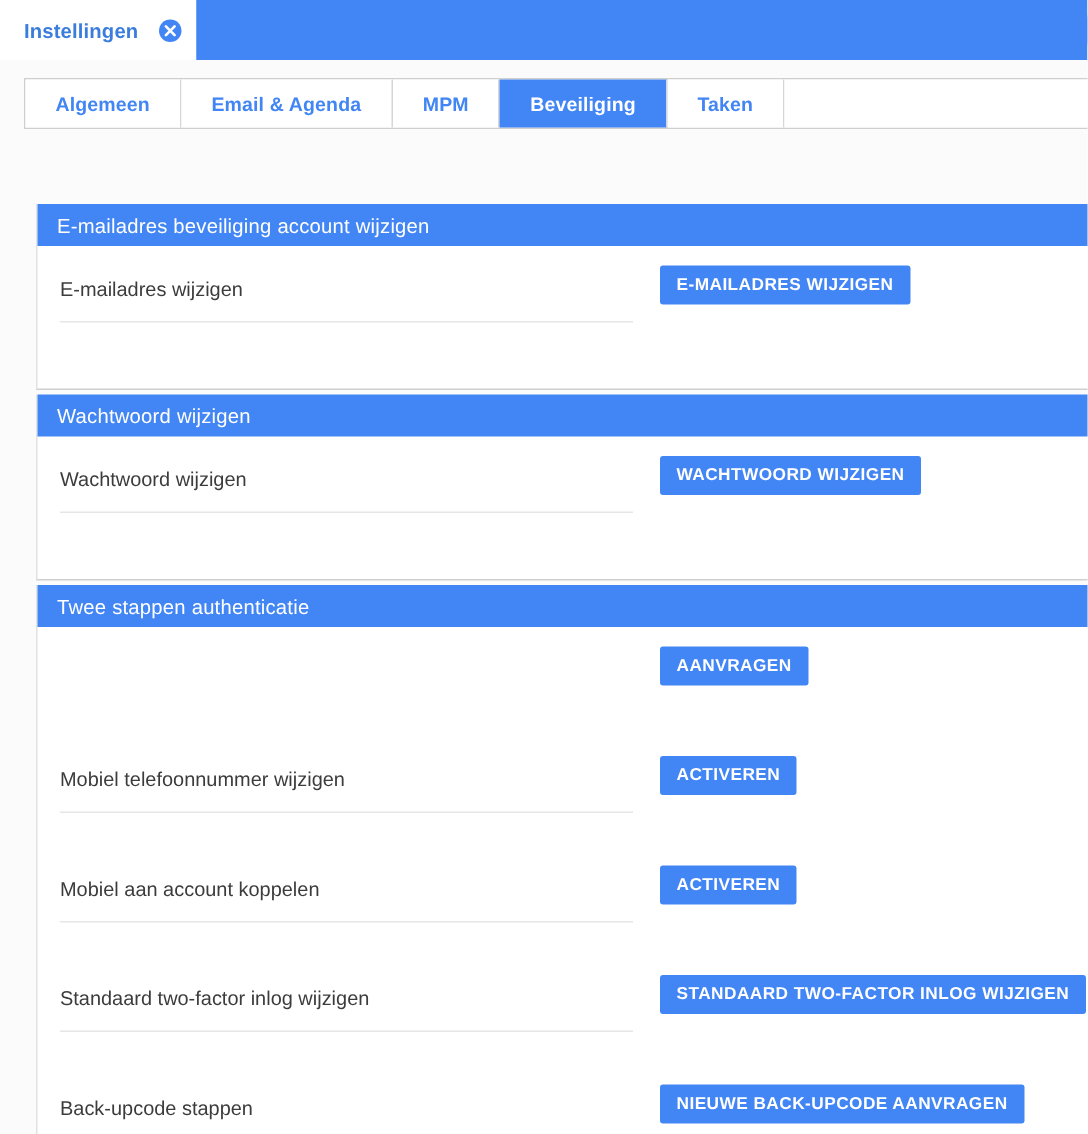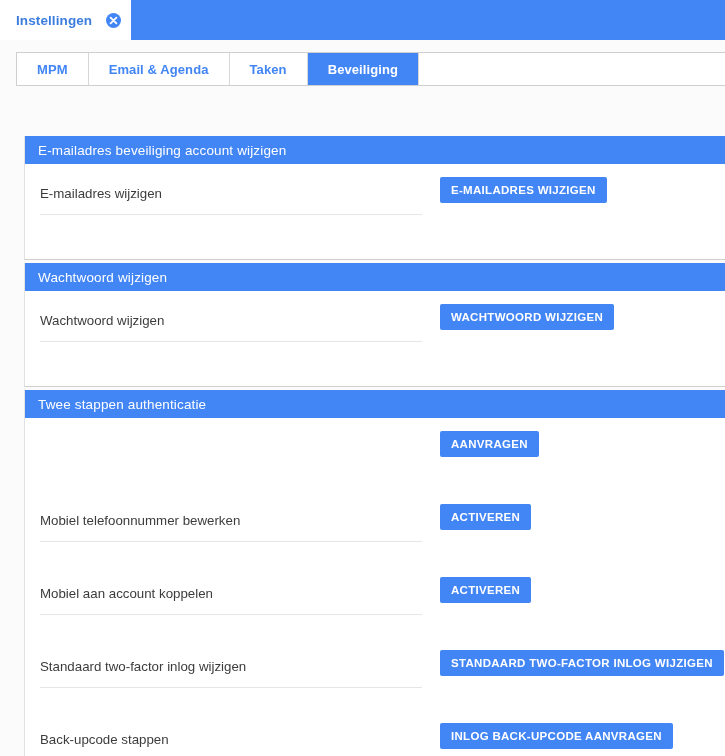--- a/index.html
+++ b/index.html
@@ -159,24 +159,25 @@
         <path d="M1.6 1.6 L7.4 7.4 M7.4 1.6 L1.6 7.4" stroke="#ffffff" stroke-width="1.8" stroke-linecap="round"></path>
       </svg>
     </span>
   </div>
   <div class="window-bar-fill"></div>
 </div>
 
 <div class="page">
 
   <div class="tabbar-wrap">
+    <div class="nav-tab">Algemeen</div>
+    <div class="nav-tab">Email &amp; Agenda</div>
     <div class="nav-tab">MPM</div>
-    <div class="nav-tab">Email &amp; Agenda</div>
+    <div class="nav-tab active">Beveiliging</div>
     <div class="nav-tab">Taken</div>
-    <div class="nav-tab active">Beveiliging</div>
     <div class="nav-tab-spacer"></div>
   </div>
 
   <div class="card" style="top:96px;">
     <div class="card-header">E-mailadres beveiliging account wijzigen</div>
     <div class="card-body">
       <div class="form-row">
         <div class="form-row-inner">
           <span class="row-label">E-mailadres wijzigen</span>
         </div>
@@ -200,21 +201,21 @@
   <div class="card" style="top:350px;">
     <div class="card-header">Twee stappen authenticatie</div>
     <div class="card-body">
 
       <div class="form-row">
         <button class="row-btn">AANVRAGEN</button>
       </div>
 
       <div class="form-row">
         <div class="form-row-inner">
-          <span class="row-label">Mobiel telefoonnummer bewerken</span>
+          <span class="row-label">Mobiel telefoonnummer wijzigen</span>
         </div>
         <button class="row-btn">ACTIVEREN</button>
       </div>
 
       <div class="form-row">
         <div class="form-row-inner">
           <span class="row-label">Mobiel aan account koppelen</span>
         </div>
         <button class="row-btn">ACTIVEREN</button>
       </div>
@@ -223,19 +224,19 @@
         <div class="form-row-inner">
           <span class="row-label">Standaard two-factor inlog wijzigen</span>
         </div>
         <button class="row-btn">STANDAARD TWO-FACTOR INLOG WIJZIGEN</button>
       </div>
 
       <div class="form-row">
         <div class="form-row-inner">
           <span class="row-label">Back-upcode stappen</span>
         </div>
-        <button class="row-btn">INLOG BACK-UPCODE AANVRAGEN</button>
+        <button class="row-btn">NIEUWE BACK-UPCODE AANVRAGEN</button>
       </div>
 
     </div>
   </div>
 
 </div>
 
 </body></html>

